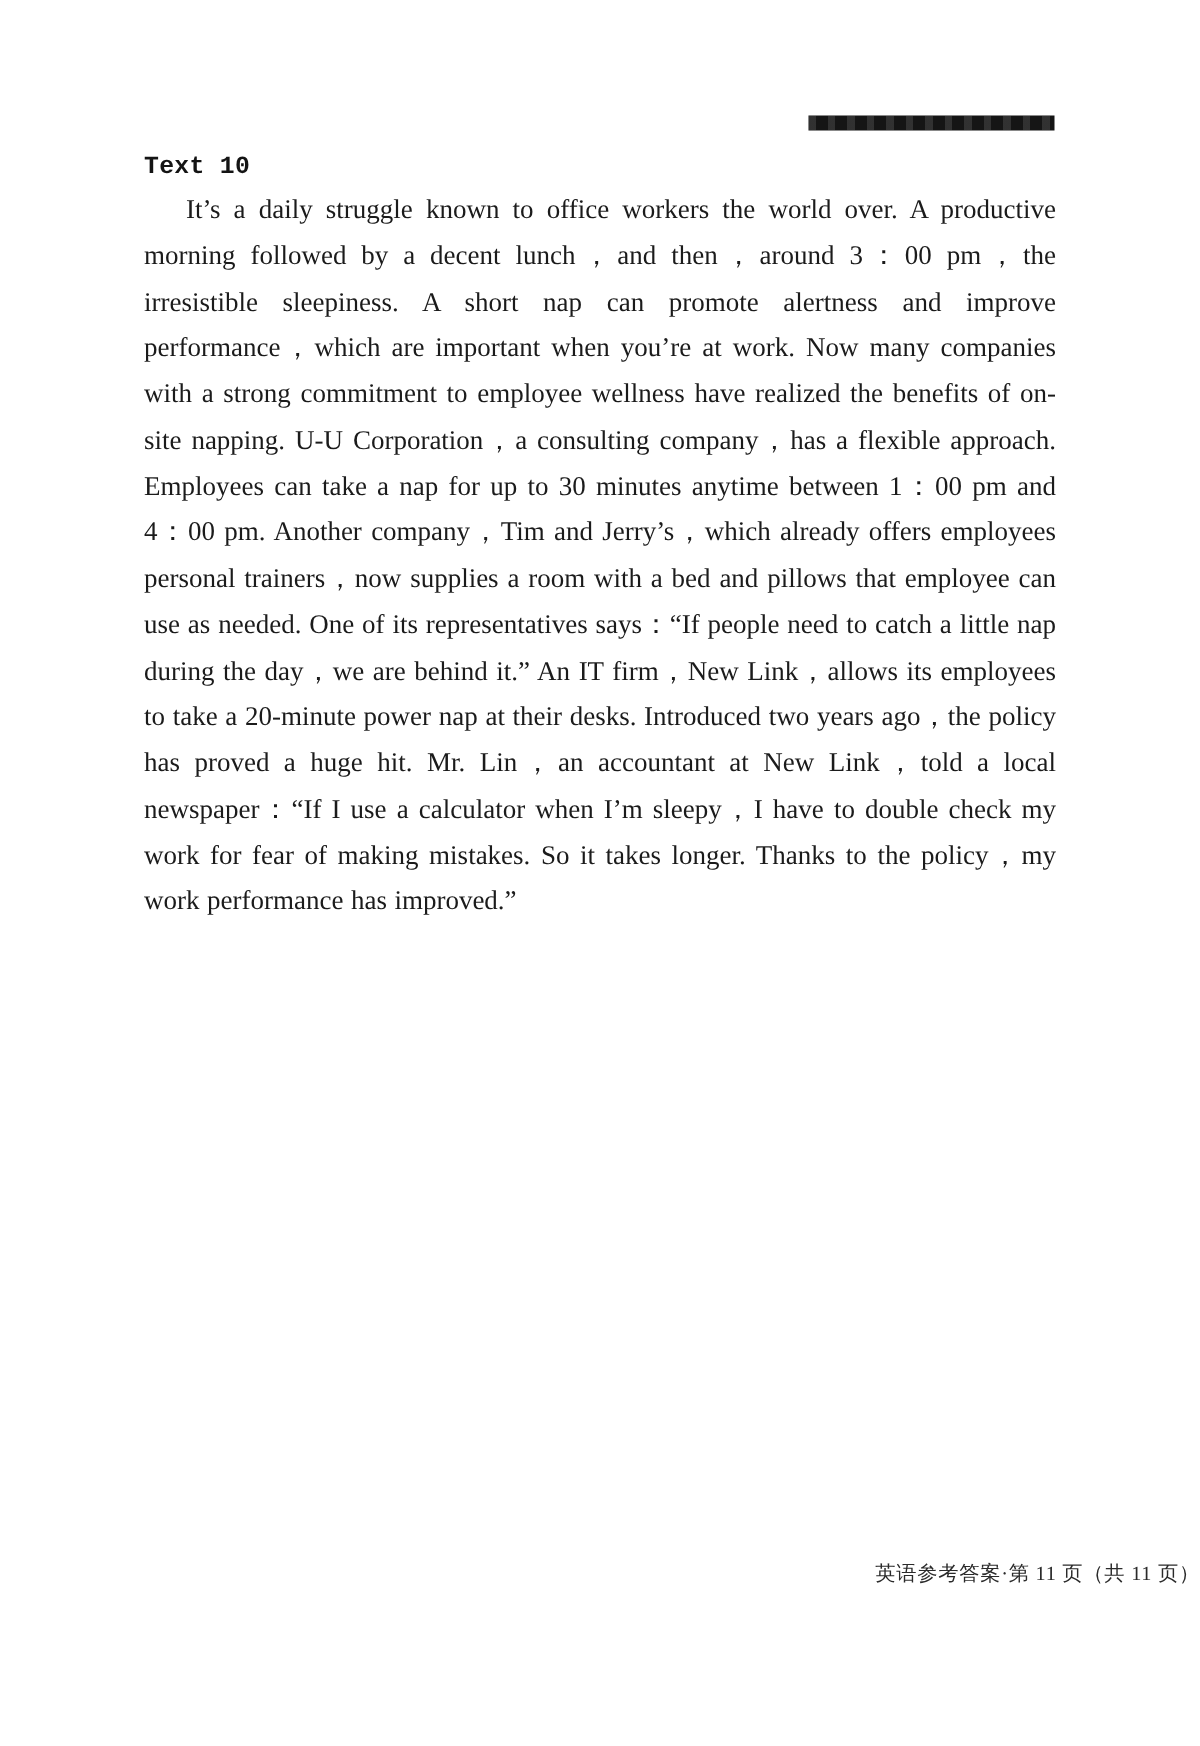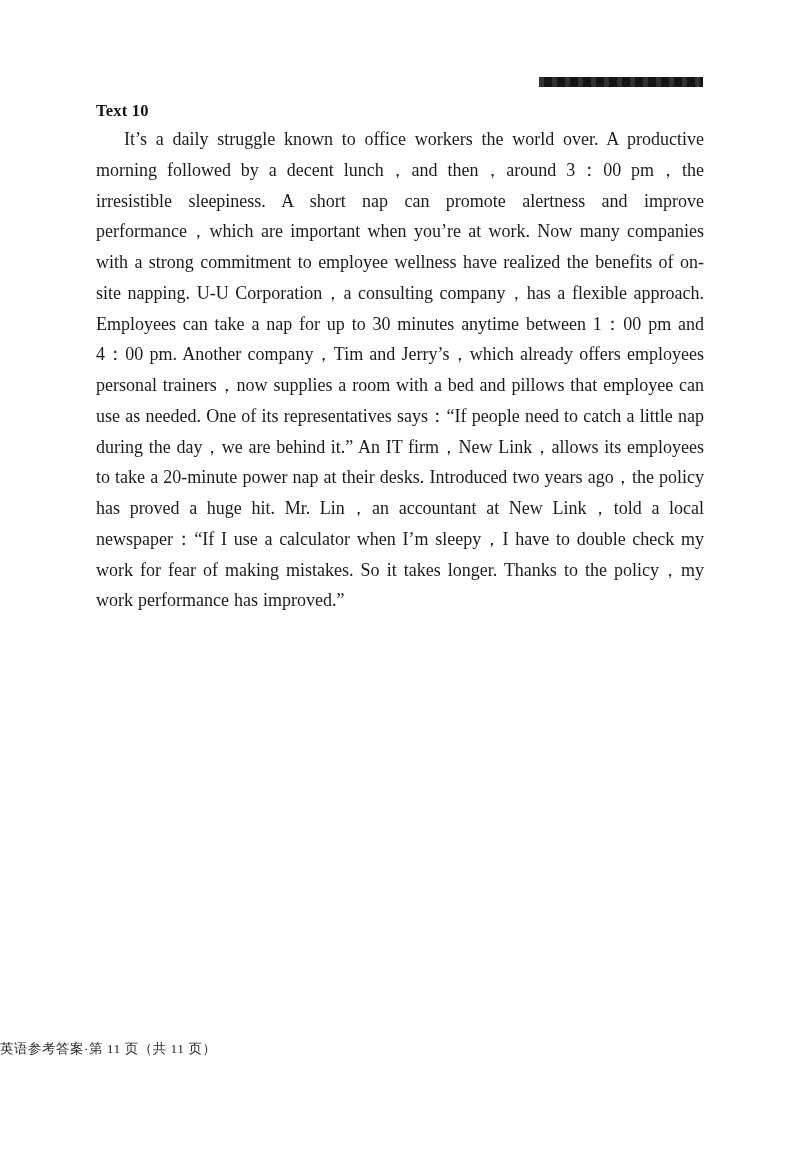--- a/index.html
+++ b/index.html
@@ -31,39 +31,40 @@
   }
   .heading {
     position: absolute;
     left: 96px;
     top: 101px;
     margin: 0;
     font-size: 16.5px;
     font-weight: bold;
     color: #141414;
     letter-spacing: 0.2px;
+    font-family: Liberation Mono, monospace;
   }
   .passage {
     position: absolute;
     left: 96px;
     top: 124px;
     width: 608px;
     font-size: 18px;
     line-height: 30.75px;
     text-align: justify;
     text-indent: 28px;
     color: #1b1b1b;
     word-spacing: 0.5px;
   }
   .footer {
     position: absolute;
     left: 0;
     top: 1040px;
     width: 800px;
-    text-align: left;
+    text-align: right;
     font-size: 13.5px;
     color: #2a2a2a;
     letter-spacing: 0.5px;
   }
 </style>
 </head>
 <body>
 
 <div class="page">
 

